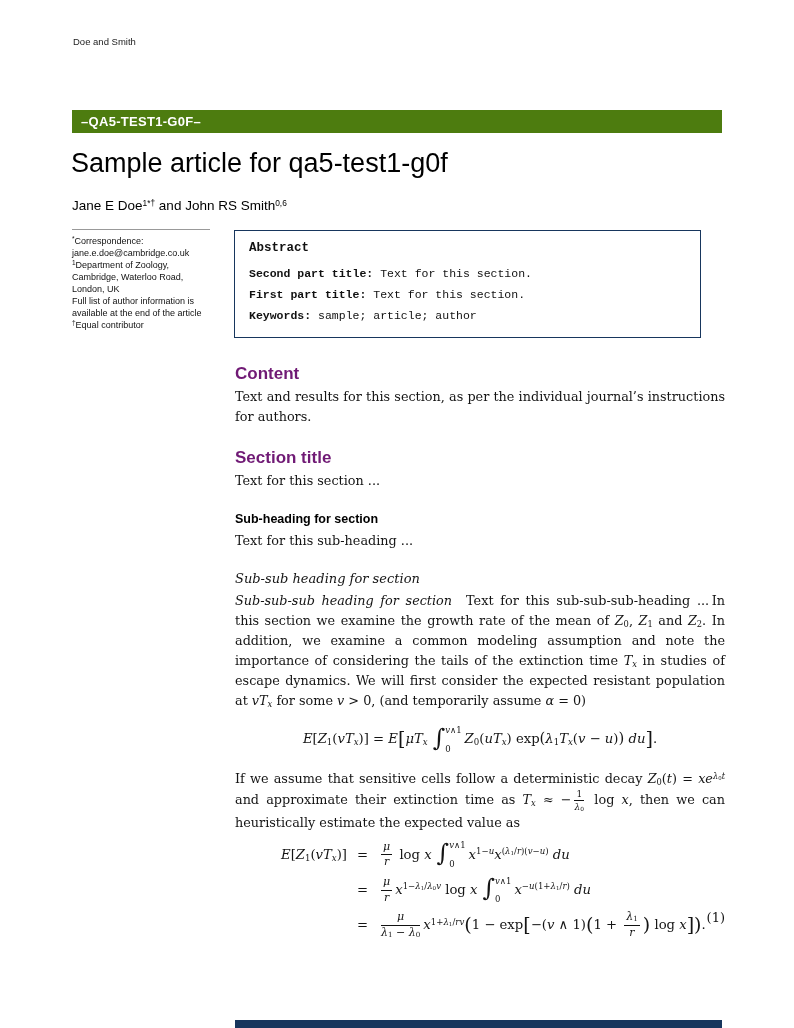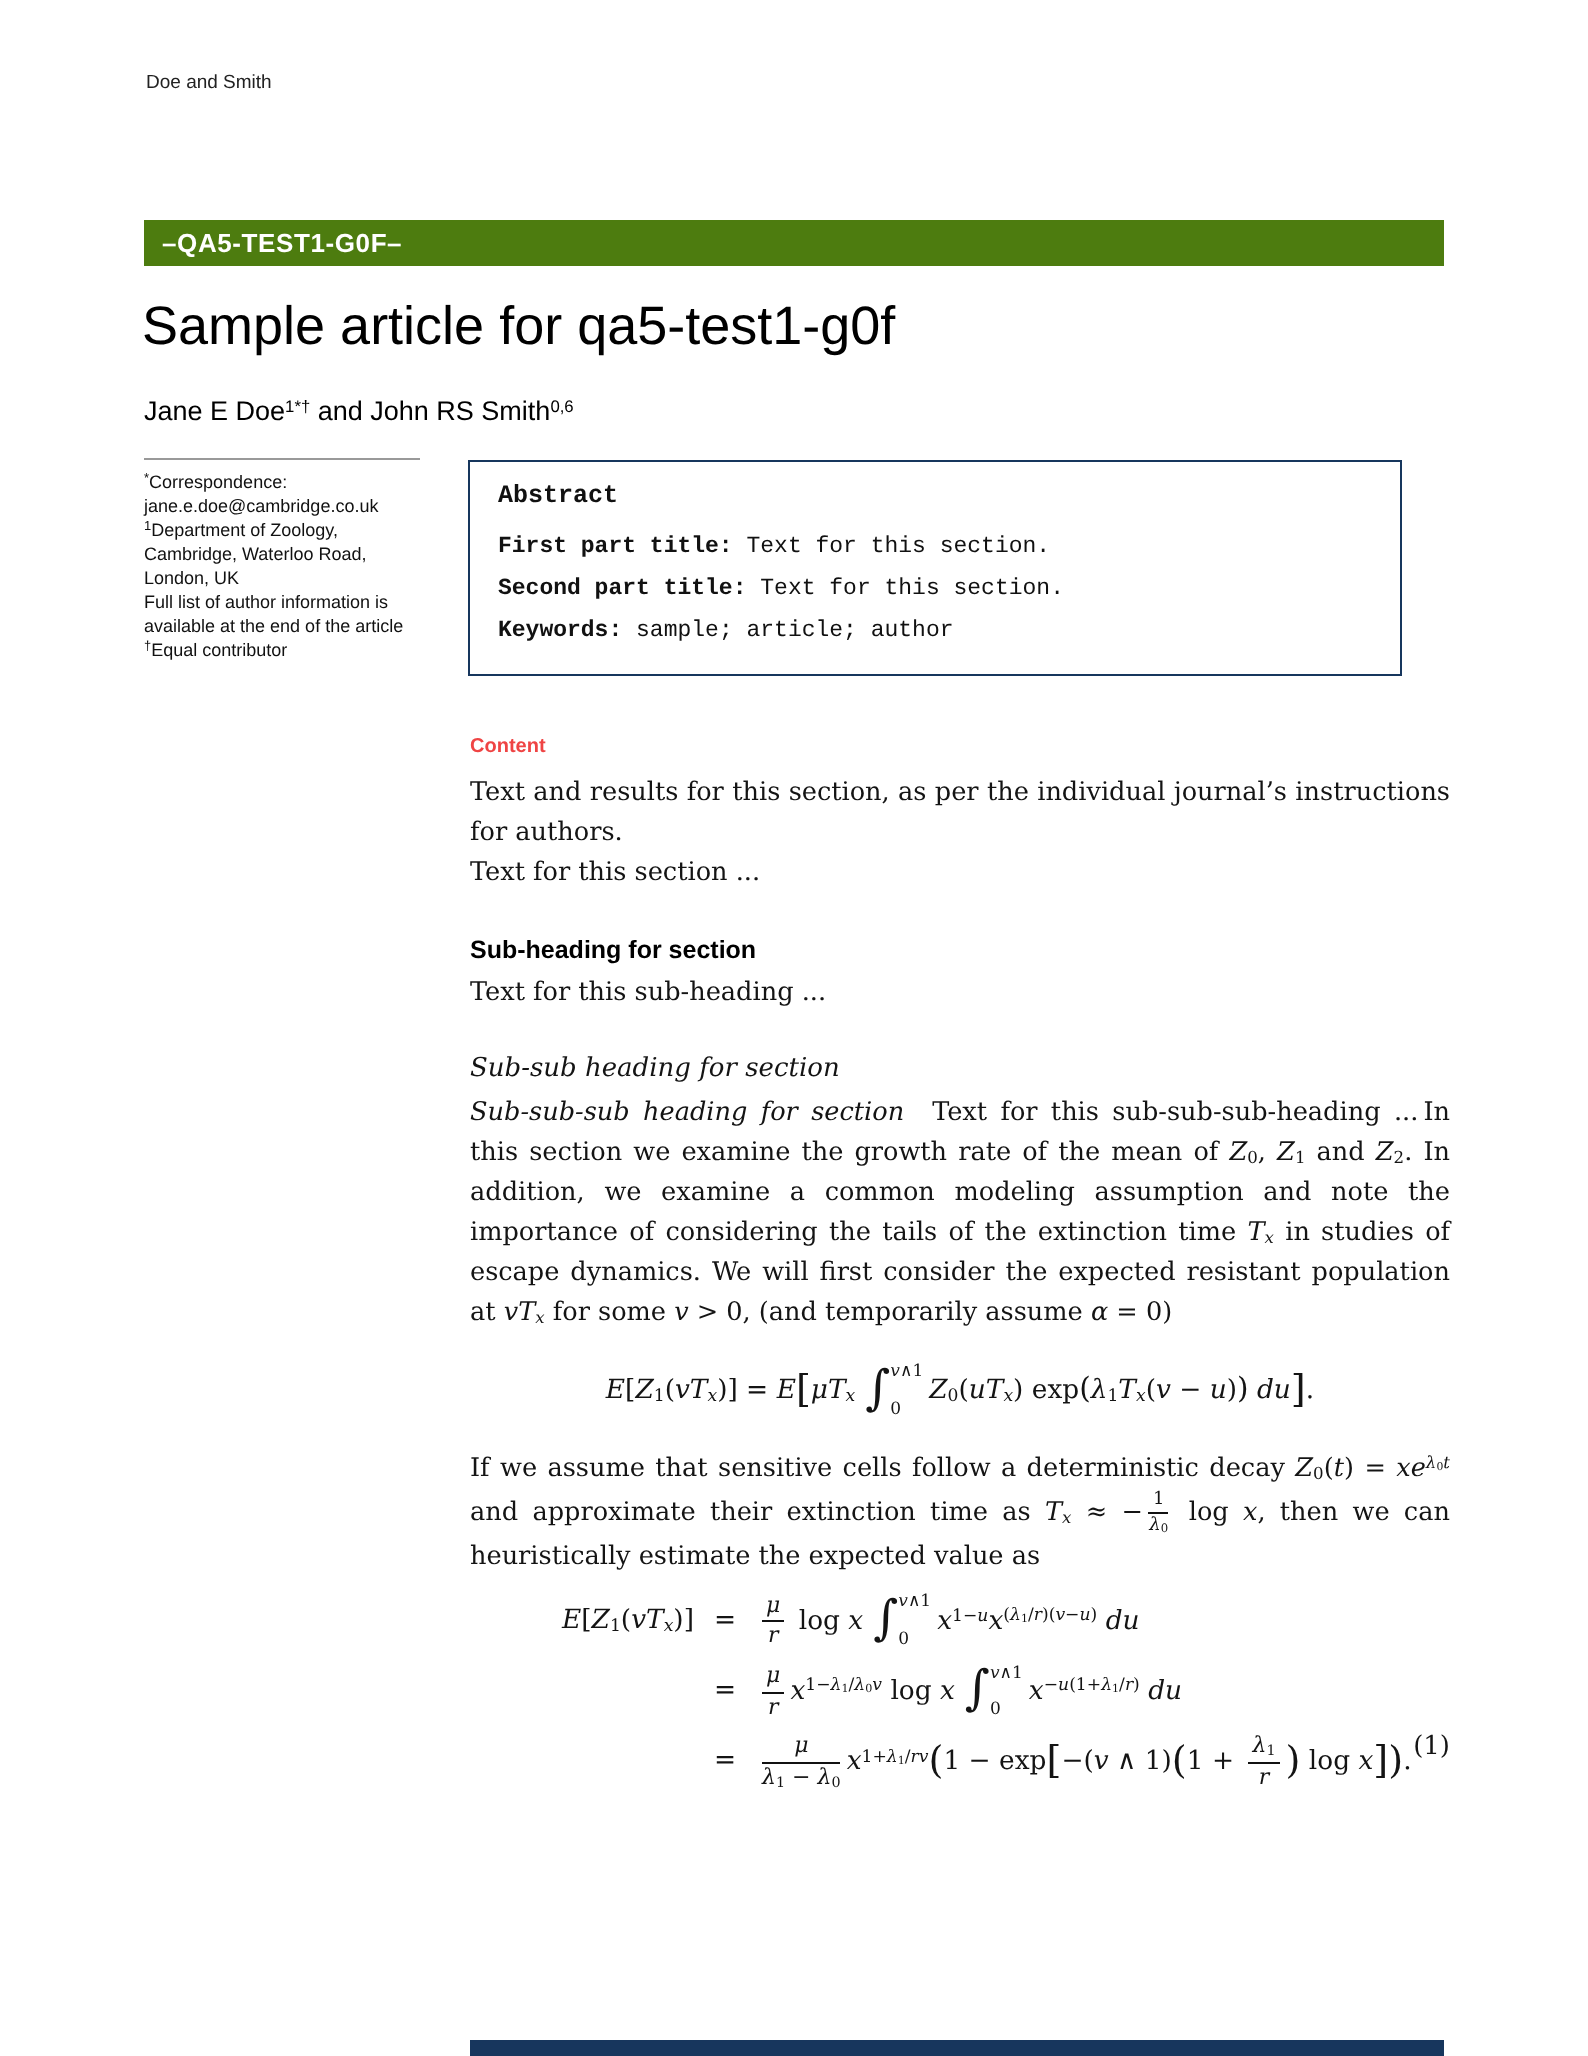--- a/index.html
+++ b/index.html
@@ -43,21 +43,21 @@
   }
   .abstract-heading { font-size:12.5px; font-weight:bold; margin-bottom:8px; }
   .abs-item { font-size:11.5px; line-height:21px; }
   .abs-item b { font-weight:bold; }
   .main {
     position:absolute; left:235px; top:364px; width:490px;
     font-size:12.8px; line-height:20px; text-align:justify; color:#141414;
   }
   .h-sec {
     font-family:"Liberation Sans", sans-serif; font-weight:bold;
-    font-size:10px; text-align:left; margin:0 0 3px 0; color:#ef4444;
+    font-size:17px; text-align:left; margin:0 0 3px 0; color:#701a75;
   }
   .h-sec.spaced { margin-top:21px; }
   .h-sub {
     font-family:"Liberation Sans", sans-serif; font-weight:bold;
     font-size:12.5px; text-align:left; margin:18px 0 2px 0; color:#000;
   }
   .h-subsub { font-style:italic; font-size:13px; text-align:left; margin:18px 0 2px 0; }
   .runin { font-style:italic; margin-right:14px; }
   .para5 { }
   sup, sub { font-size:0.65em; line-height:0; }
@@ -107,38 +107,39 @@
     <div>Cambridge, Waterloo Road,</div>
     <div>London, UK</div>
     <div>Full list of author information is</div>
     <div>available at the end of the article</div>
     <div><sup>†</sup>Equal contributor</div>
   </div>
 
   <div class="abstract-box">
     <div class="abstract-heading">Abstract</div>
     <div class="abs-item">
-      <b>First part title:</b>
+      <b>Second part title:</b>
       <span>Text for this section.</span>
     </div>
     <div class="abs-item">
-      <b>Second part title:</b>
+      <b>First part title:</b>
       <span>Text for this section.</span>
     </div>
     <div class="abs-item">
       <b>Keywords:</b>
       <span>sample; article; author</span>
     </div>
   </div>
 
   <div class="main">
 
     <div class="h-sec">Content</div>
     <p>Text and results for this section, as per the individual journal’s instructions for authors.</p>
 
+    <div class="h-sec spaced">Section title</div>
     <p>Text for this section ...</p>
 
     <div class="h-sub">Sub-heading for section</div>
     <p>Text for this sub-heading ...</p>
 
     <div class="h-subsub">Sub-sub heading for section</div>
 
     <p class="para5"><i class="runin">Sub-sub-sub heading for section</i><span>Text for this sub-sub-sub-heading ... In this section we examine the growth rate of the mean of <i>Z</i><sub>0</sub>, <i>Z</i><sub>1</sub> and <i>Z</i><sub>2</sub>. In addition, we examine a common modeling assumption and note the importance of considering the tails of the extinction time <i>T<sub>x</sub></i> in studies of escape dynamics. We will first consider the expected resistant population at <i>vT<sub>x</sub></i> for some <i>v</i> &gt; 0, (and temporarily assume <i>α</i> = 0)</span></p>
 
     <div class="eq-center"><i>E</i>[<i>Z</i><sub>1</sub>(<i>vT<sub>x</sub></i>)] = <i>E</i><span class="big">[</span><i>μT<sub>x</sub></i><span class="int">∫</span><span class="lims">

